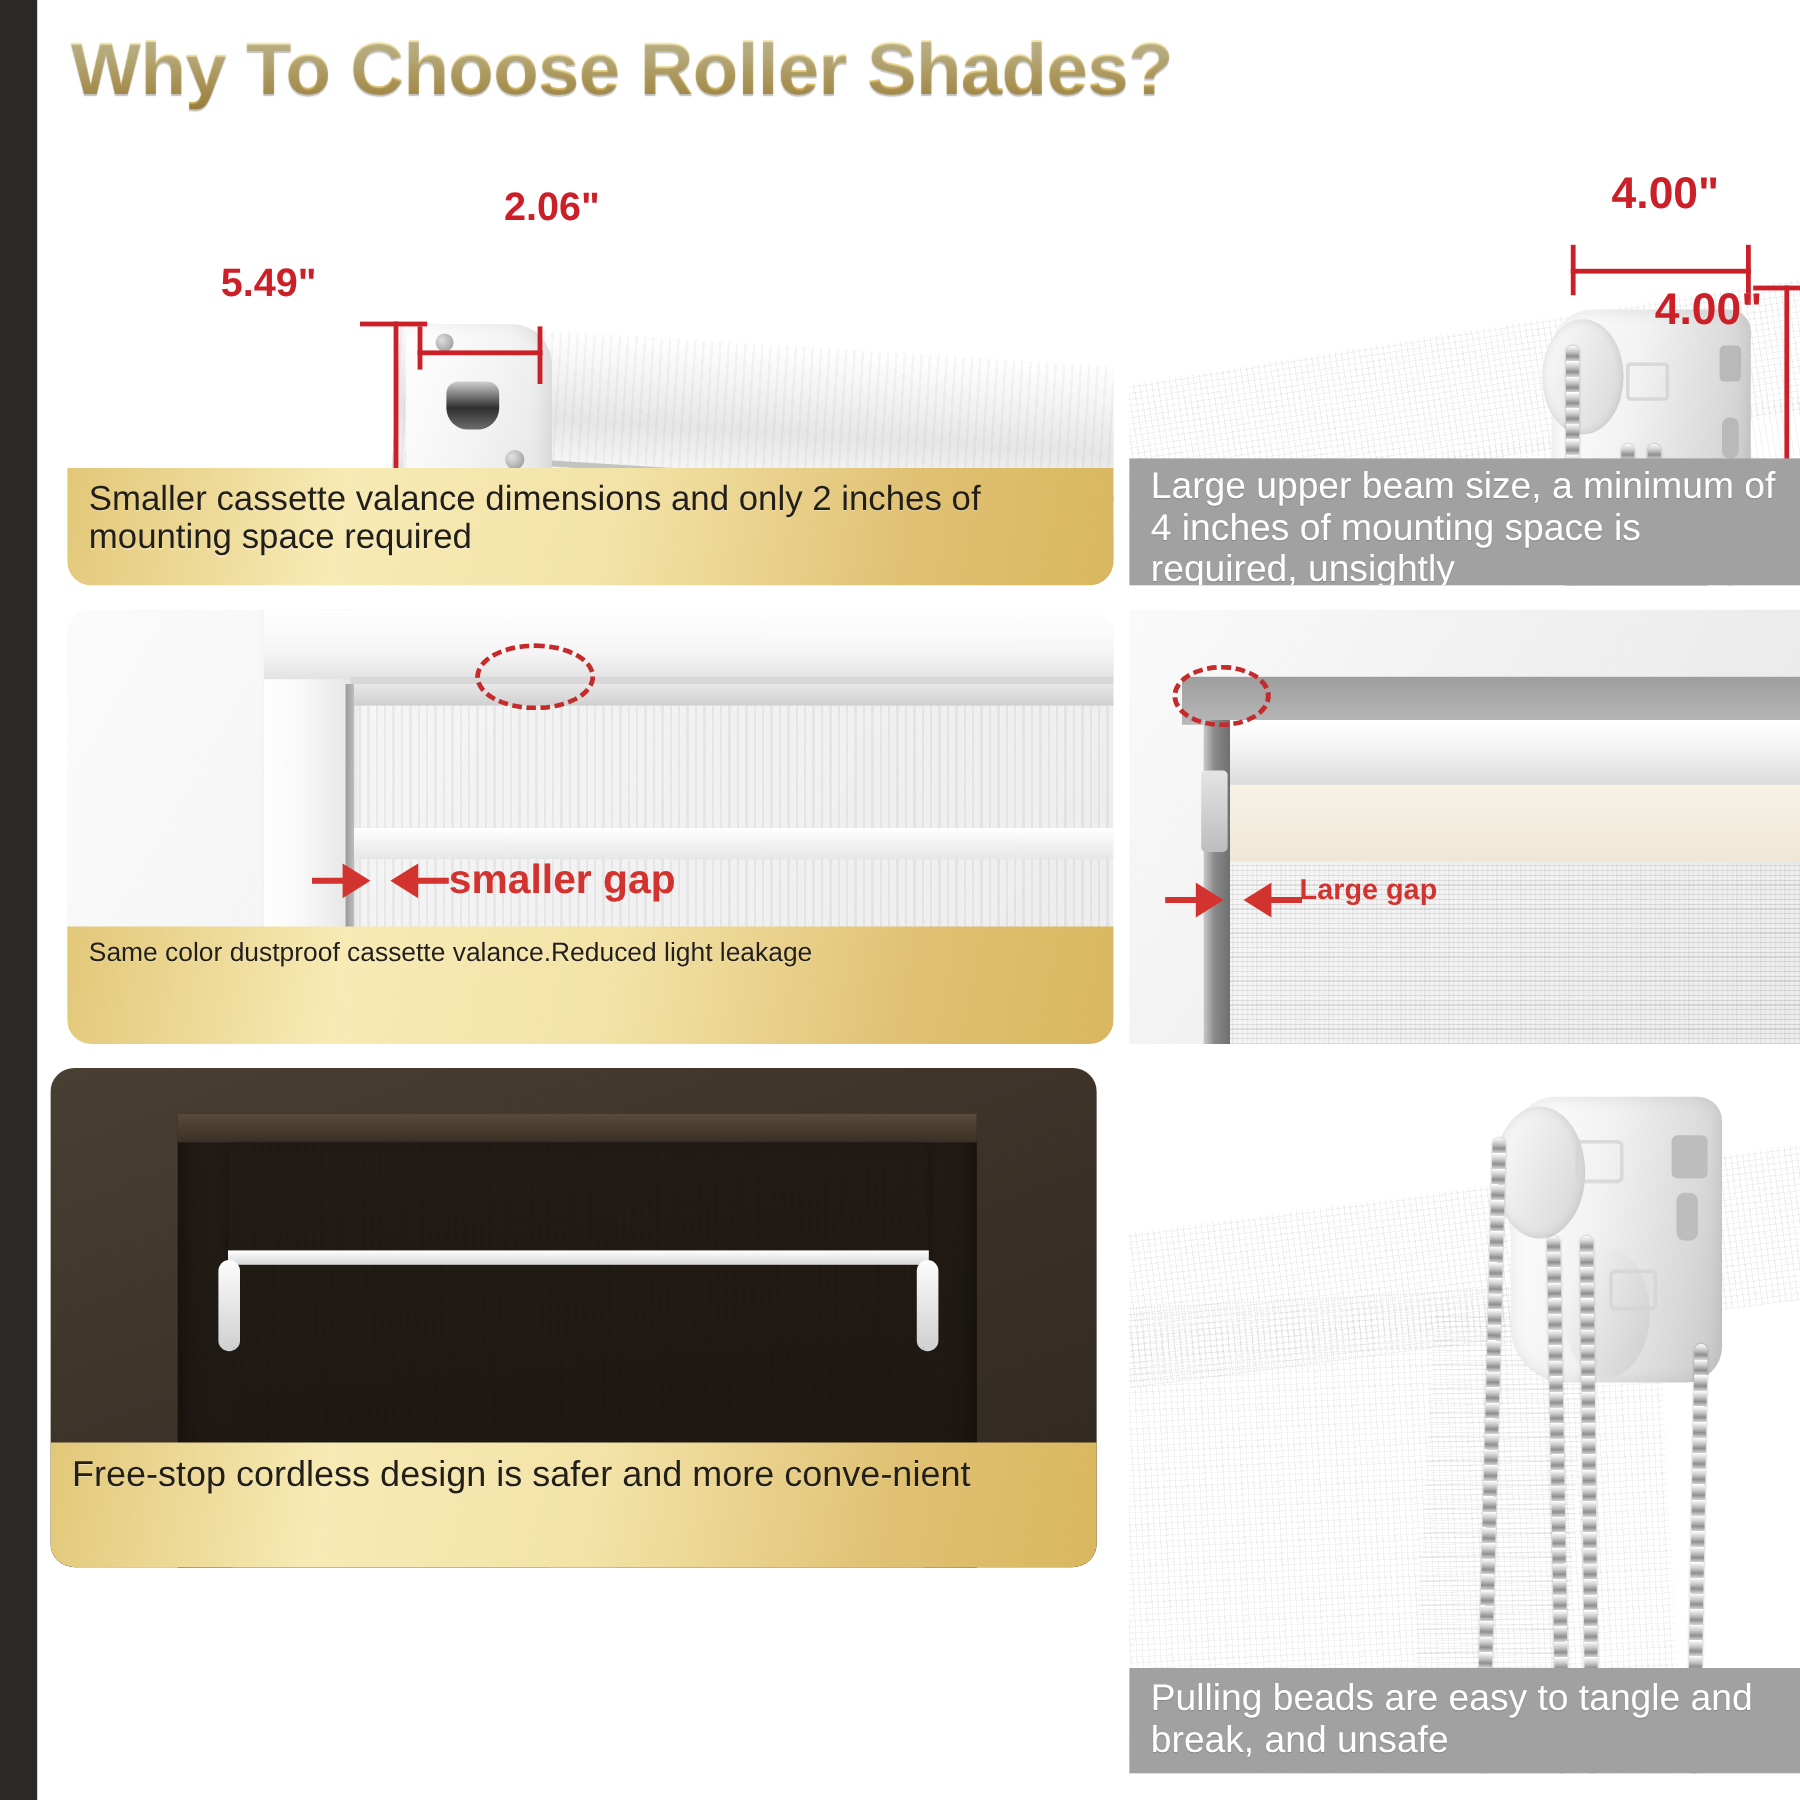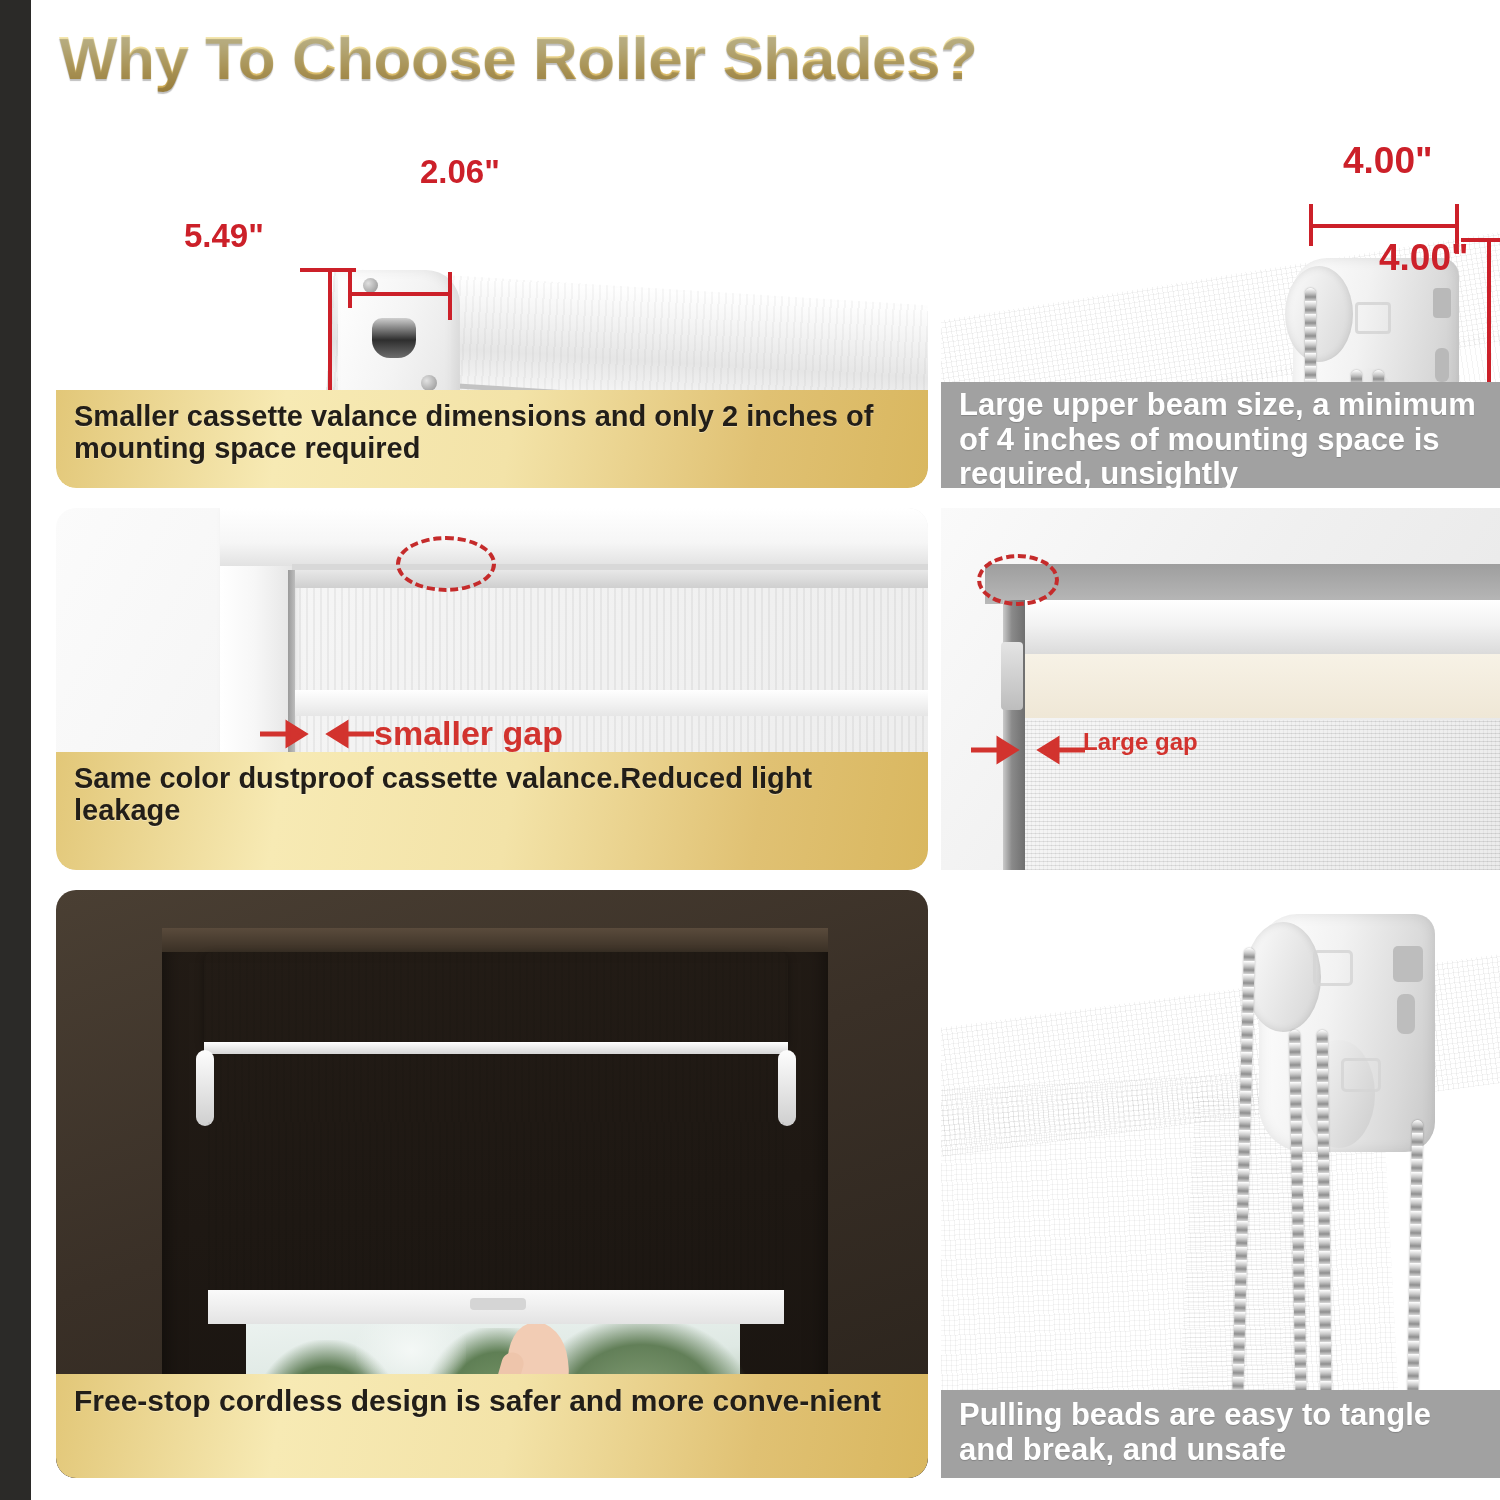--- a/index.html
+++ b/index.html
@@ -27,21 +27,21 @@
   .panel { position:absolute; overflow:hidden; background:#ffffff; }
   .panel.good { border-radius:20px; }
   .panel.bad  { border-radius:0; }
 
   .scene { position:absolute; left:0; top:0; right:0; bottom:0; overflow:hidden; }
 
   
   .cap {
     position:absolute; left:0; right:0; bottom:0;
     padding:10px 16px 28px 18px;
-    font-weight:bold; line-height:1.12;
+    font-weight:normal; line-height:1.12;
   }
   .cap.gold {
     background:linear-gradient(100deg,#e2c778 0%,#f7eab4 26%,#f3e3a8 52%,#e0c173 80%,#d9b75f 100%);
     color:#221e18;
     border-bottom-left-radius:20px; border-bottom-right-radius:20px;
     text-shadow:0 1px 0 rgba(255,255,255,0.35);
   }
   .cap.gray {
     background:#a1a1a1; color:#ffffff;
     text-shadow:0 1px 1px rgba(0,0,0,0.18);
@@ -233,21 +233,21 @@
 
       <div style="
            position:absolute; left:210px; top:722px;"></div>
       <svg style="position:absolute; left:202px; top:206px; width:120px; height:40px;" viewBox="0 0 120 40">
         <path d="M2 20 L30 20 M30 10 L46 20 L30 30 Z" fill="#d2332e" stroke="#d2332e" stroke-width="5"></path>
         <path d="M116 20 L88 20 M88 10 L72 20 L88 30 Z" fill="#d2332e" stroke="#d2332e" stroke-width="5"></path>
       </svg>
       <div class="gap-label" style="left:318px; top:206px; font-size:34px;">smaller gap</div>
     </div>
 
-    <div class="cap gold" style="font-size:29px; height:118px;">Same color dustproof cassette valance.Reduced light leakage</div>
+    <div class="cap gold" style="font-size:22px; height:98px;">Same color dustproof cassette valance.Reduced light leakage</div>
   </div>
 
   <div class="panel bad" style="left:910px; top:508px; width:568px; height:362px;">
     <div class="scene">
 
       <div style="
            position:absolute; left:0; top:0; width:568px; height:362px;
            background:linear-gradient(125deg,#fafafa 0%,#f0f0f0 45%,#e6e6e6 100%);"></div>
 
       <div style="
@@ -280,21 +280,21 @@
 
       <svg style="position:absolute; left:28px; top:222px; width:120px; height:40px;" viewBox="0 0 120 40">
         <path d="M2 20 L30 20 M30 10 L46 20 L30 30 Z" fill="#d2332e" stroke="#d2332e" stroke-width="5"></path>
         <path d="M116 20 L88 20 M88 10 L72 20 L88 30 Z" fill="#d2332e" stroke="#d2332e" stroke-width="5"></path>
       </svg>
       <div class="gap-label" style="left:142px; top:220px; font-size:24px;">Large gap</div>
     </div>
 
   </div>
 
-  <div class="panel good" style="left:25px; top:890px; width:872px; height:588px;">
+  <div class="panel good" style="left:11px; top:890px; width:872px; height:416px;">
     <div class="scene">
 
       <div class="room-wall" style="left:0; top:0; width:872px; height:588px;"></div>
 
       <div style="
            position:absolute; left:106px; top:38px; width:666px; height:550px;
            background:linear-gradient(175deg,#231c16 0%,#191410 100%);
            box-shadow:inset 0 8px 22px rgba(0,0,0,.55);"></div>
       <div style="
            position:absolute; left:106px; top:38px; width:666px; height:24px;

